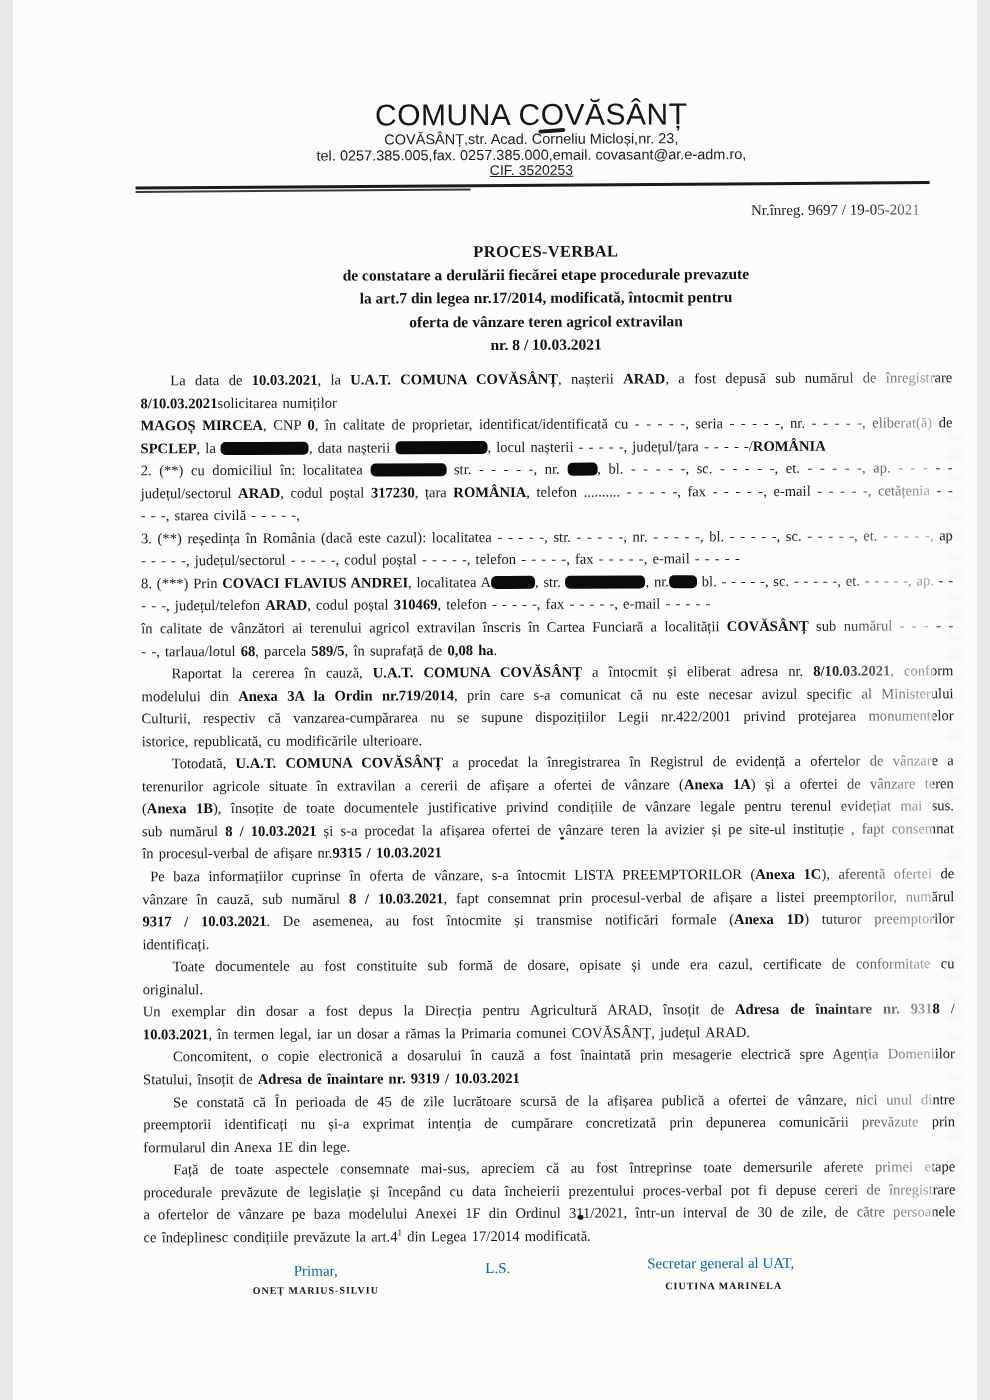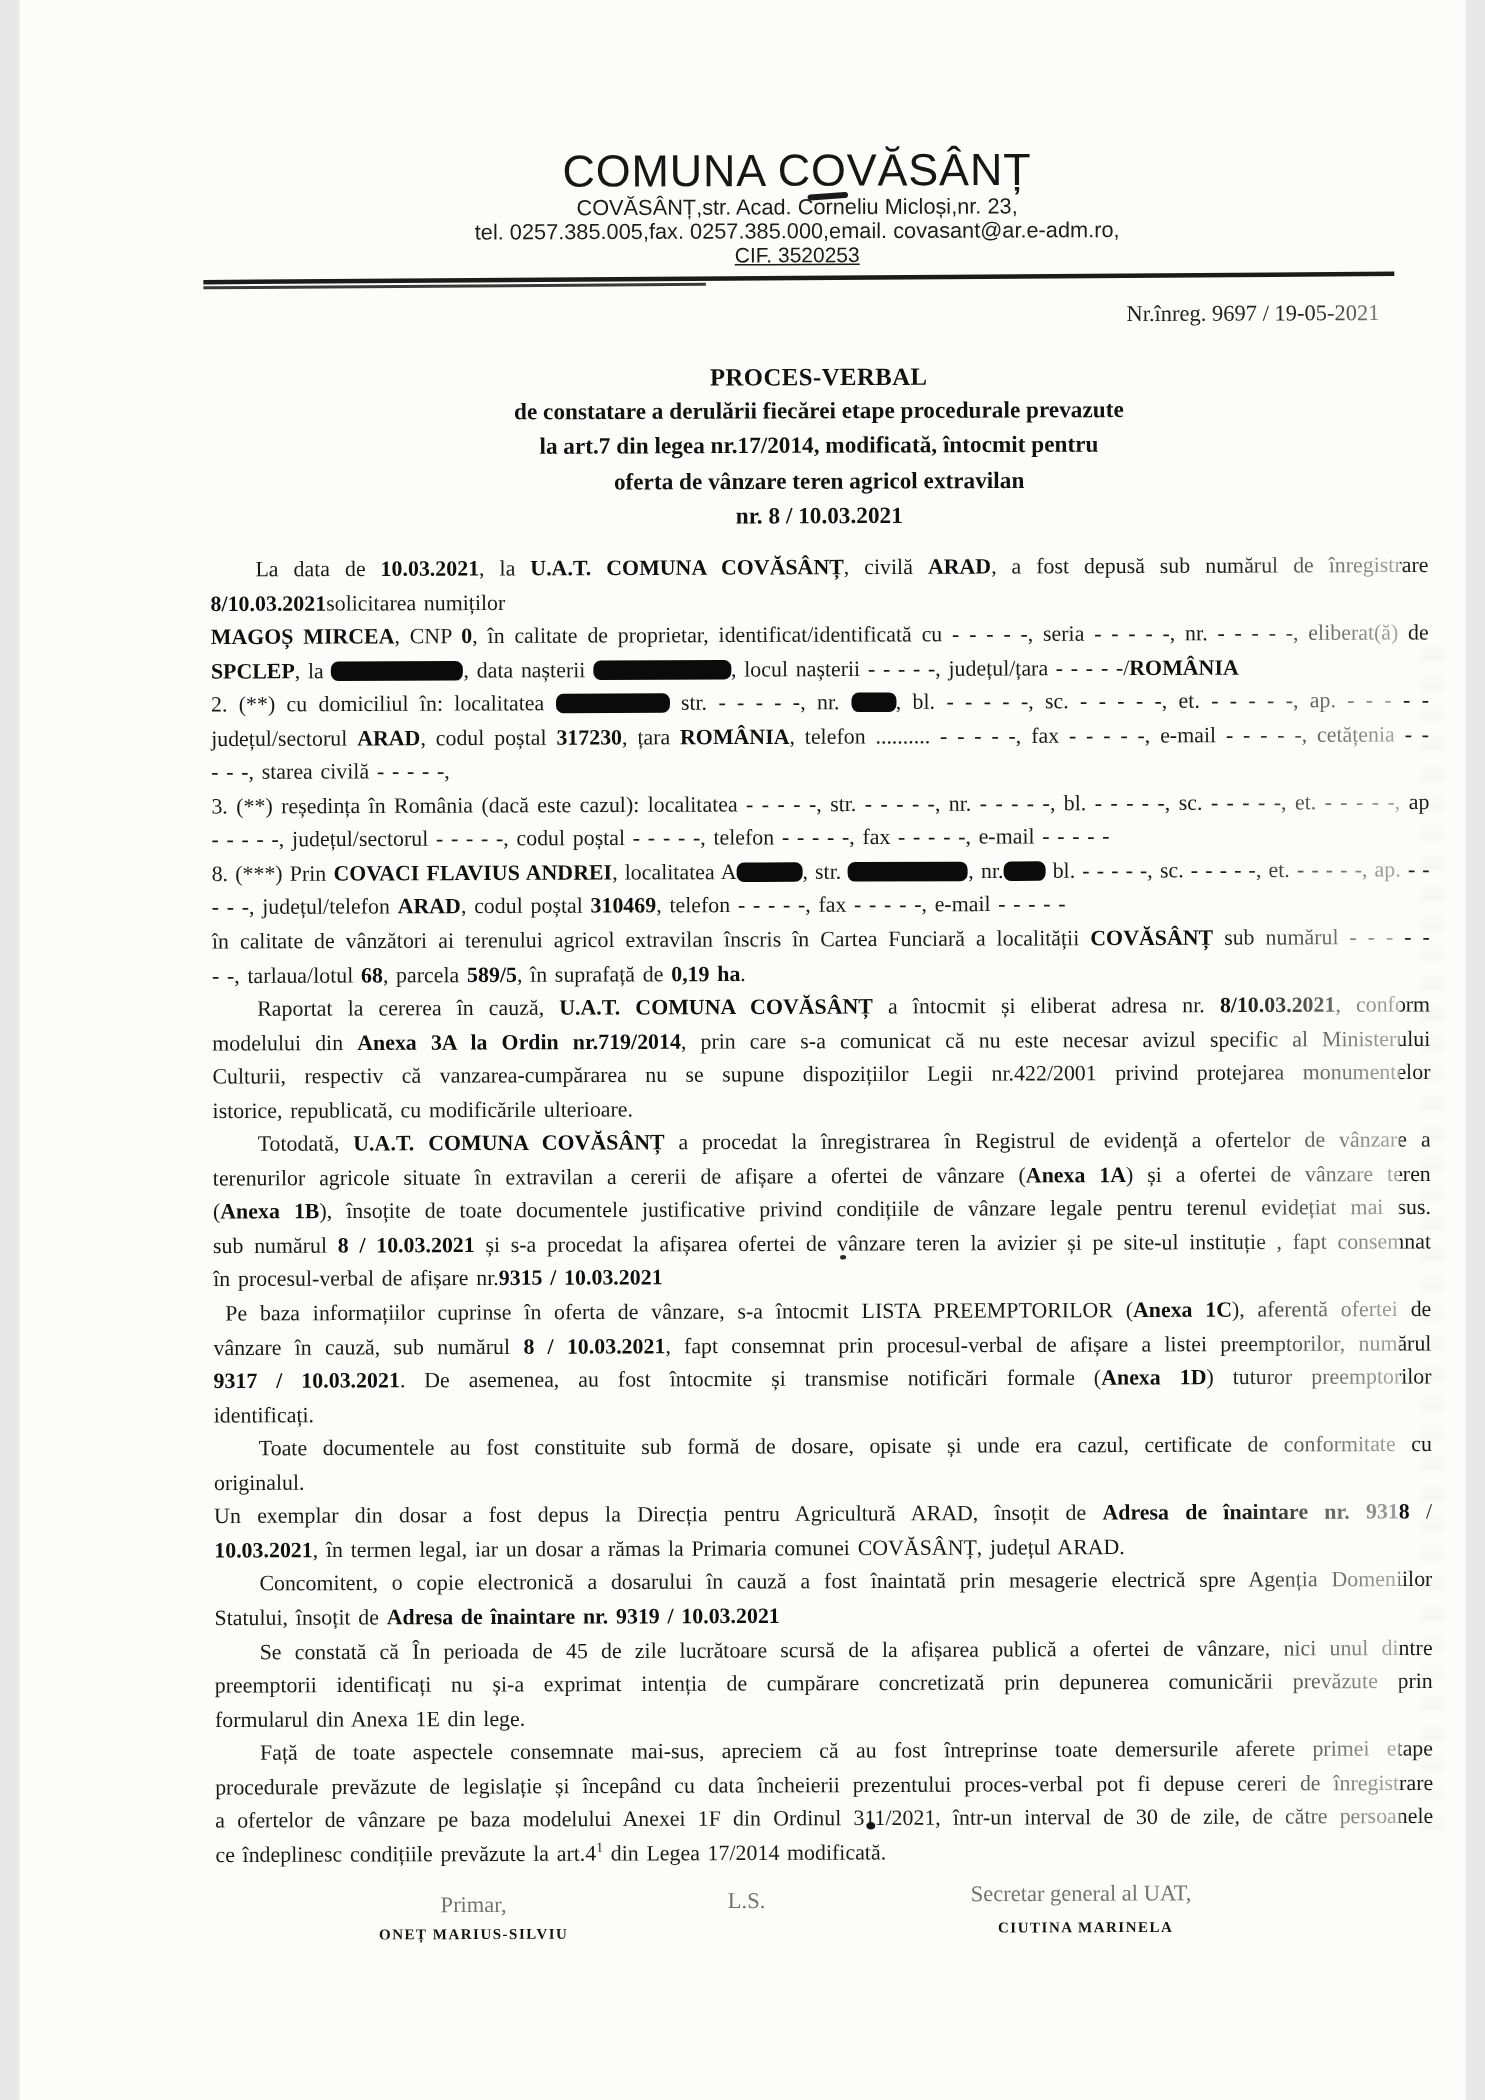--- a/index.html
+++ b/index.html
@@ -28,21 +28,21 @@
   
   .body{position:absolute;left:128px;width:812px;top:371px;font-size:14.6px;color:#191919;}
   .line{height:22.55px;white-space:normal;word-spacing:1.5px;}
   .line.j{text-align:justify;text-align-last:justify;word-spacing:normal;}
   .bold{font-weight:700;color:#101010;}
   .redact{display:inline-block;height:13px;background:#0b0b0b;border-radius:5px;
           vertical-align:-2px;}
   sup{font-size:9px;line-height:0;}
 
   
-  .sig{position:absolute;font-size:15px;color:#737373;text-align:center;}
+  .sig{position:absolute;font-size:15px;color:#0369a1;text-align:center;}
   .sig-primar-label{left:230px;width:140px;top:1262px;}
   .sig-ls{left:452px;width:60px;top:1260px;}
   .sig-secretar-label{left:598px;width:214px;top:1256px;}
   .cutname{position:absolute;height:15px;overflow:hidden;text-align:center;
            font-weight:700;font-size:10px;letter-spacing:1px;color:#141414;}
   .cutname-primar{left:200px;width:200px;top:1284px;}
   .cutname-secretar{left:608px;width:200px;top:1281px;}
 
   
   .fade-right{position:absolute;top:360px;height:895px;right:44px;width:115px;z-index:6;
@@ -83,33 +83,33 @@
 
     <div class="title-block" id="title-block">
         <div class="title-line main">PROCES-VERBAL</div>
         <div class="title-line">de constatare a derulării fiecărei etape procedurale prevazute</div>
         <div class="title-line">la art.7 din legea nr.17/2014, modificată, întocmit pentru</div>
         <div class="title-line">oferta de vânzare teren agricol extravilan</div>
         <div class="title-line">nr. 8 / 10.03.2021</div>
       </div>
 
     <div class="body" id="doc-body">
-        <div class="line j" style="padding-left: 30px;"><span>La data de </span><span class="bold">10.03.2021</span><span>, la </span><span class="bold">U.A.T. COMUNA COVĂSÂNȚ</span><span>, civilă </span><span class="bold">ARAD</span><span>, a fost depusă sub numărul de înregistrare</span></div>
+        <div class="line j" style="padding-left: 30px;"><span>La data de </span><span class="bold">10.03.2021</span><span>, la </span><span class="bold">U.A.T. COMUNA COVĂSÂNȚ</span><span>, nașterii </span><span class="bold">ARAD</span><span>, a fost depusă sub numărul de înregistrare</span></div>
         <div class="line"><span class="bold">8/10.03.2021</span><span>solicitarea numiților</span></div>
         <div class="line j"><span class="bold">MAGOȘ MIRCEA</span><span>, CNP </span><span class="bold">0</span><span>, în calitate de proprietar, identificat/identificată cu - - - - -, seria - - - - -, nr. - - - - -, eliberat(ă) de</span></div>
         <div class="line"><span class="bold">SPCLEP</span><span>, la </span><span class="redact" style="width: 88px;"></span><span>, data nașterii </span><span class="redact" style="width: 92px;"></span><span>, locul nașterii - - - - -, județul/țara - - - - -/</span><span class="bold">ROMÂNIA</span></div>
         <div class="line j"><span>2. (**) cu domiciliul în: localitatea </span><span class="redact" style="width: 76px;"></span><span> str. - - - - -, nr. </span><span class="redact" style="width: 30px;"></span><span>, bl. - - - - -, sc. - - - - -, et. - - - - -, ap. - - - - -</span></div>
         <div class="line j"><span>județul/sectorul </span><span class="bold">ARAD</span><span>, codul poștal </span><span class="bold">317230</span><span>, țara </span><span class="bold">ROMÂNIA</span><span>, telefon .......... - - - - -, fax - - - - -, e-mail - - - - -, cetățenia - -</span></div>
         <div class="line"><span>- - -, starea civilă - - - - -,</span></div>
         <div class="line j"><span>3. (**) reședința în România (dacă este cazul): localitatea - - - - -, str. - - - - -, nr. - - - - -, bl. - - - - -, sc. - - - - -, et. - - - - -, ap</span></div>
         <div class="line"><span>- - - - -, județul/sectorul - - - - -, codul poștal - - - - -, telefon - - - - -, fax - - - - -, e-mail - - - - -</span></div>
         <div class="line j"><span>8. (***) Prin </span><span class="bold">COVACI FLAVIUS ANDREI</span><span>, localitatea A</span><span class="redact" style="width: 44px;"></span><span>, str. </span><span class="redact" style="width: 80px;"></span><span>, nr.</span><span class="redact" style="width: 28px;"></span><span> bl. - - - - -, sc. - - - - -, et. - - - - -, ap. - -</span></div>
         <div class="line"><span>- - -, județul/telefon </span><span class="bold">ARAD</span><span>, codul poștal </span><span class="bold">310469</span><span>, telefon - - - - -, fax - - - - -, e-mail - - - - -</span></div>
         <div class="line j"><span>în calitate de vânzători ai terenului agricol extravilan înscris în Cartea Funciară a localității </span><span class="bold">COVĂSÂNȚ</span><span> sub numărul - - - - -</span></div>
-        <div class="line"><span>- -, tarlaua/lotul </span><span class="bold">68</span><span>, parcela </span><span class="bold">589/5</span><span>, în suprafață de </span><span class="bold">0,19 ha</span><span>.</span></div>
+        <div class="line"><span>- -, tarlaua/lotul </span><span class="bold">68</span><span>, parcela </span><span class="bold">589/5</span><span>, în suprafață de </span><span class="bold">0,08 ha</span><span>.</span></div>
         <div class="line j" style="padding-left: 30px;"><span>Raportat la cererea în cauză, </span><span class="bold">U.A.T. COMUNA COVĂSÂNȚ</span><span> a întocmit și eliberat adresa nr. </span><span class="bold">8/10.03.2021</span><span>, conform</span></div>
         <div class="line j"><span>modelului din </span><span class="bold">Anexa 3A la Ordin nr.719/2014</span><span>, prin care s-a comunicat că nu este necesar avizul specific al Ministerului</span></div>
         <div class="line j"><span>Culturii, respectiv că vanzarea-cumpărarea nu se supune dispozițiilor Legii nr.422/2001 privind protejarea monumentelor</span></div>
         <div class="line"><span>istorice, republicată, cu modificările ulterioare.</span></div>
         <div class="line j" style="padding-left: 30px;"><span>Totodată, </span><span class="bold">U.A.T. COMUNA COVĂSÂNȚ</span><span> a procedat la înregistrarea în Registrul de evidență a ofertelor de vânzare a</span></div>
         <div class="line j"><span>terenurilor agricole situate în extravilan a cererii de afișare a ofertei de vânzare (</span><span class="bold">Anexa 1A</span><span>) și a ofertei de vânzare teren</span></div>
         <div class="line j"><span>(</span><span class="bold">Anexa 1B</span><span>), însoțite de toate documentele justificative privind condițiile de vânzare legale pentru terenul evidețiat mai sus.</span></div>
         <div class="line j"><span>sub numărul </span><span class="bold">8 / 10.03.2021</span><span> și s-a procedat la afișarea ofertei de vânzare teren la avizier și pe site-ul instituție , fapt consemnat</span></div>
         <div class="line"><span>în procesul-verbal de afișare nr.</span><span class="bold">9315 / 10.03.2021</span></div>
         <div class="line j" style="padding-left: 8px;"><span>Pe baza informațiilor cuprinse în oferta de vânzare, s-a întocmit LISTA PREEMPTORILOR (</span><span class="bold">Anexa 1C</span><span>), aferentă ofertei de</span></div>

